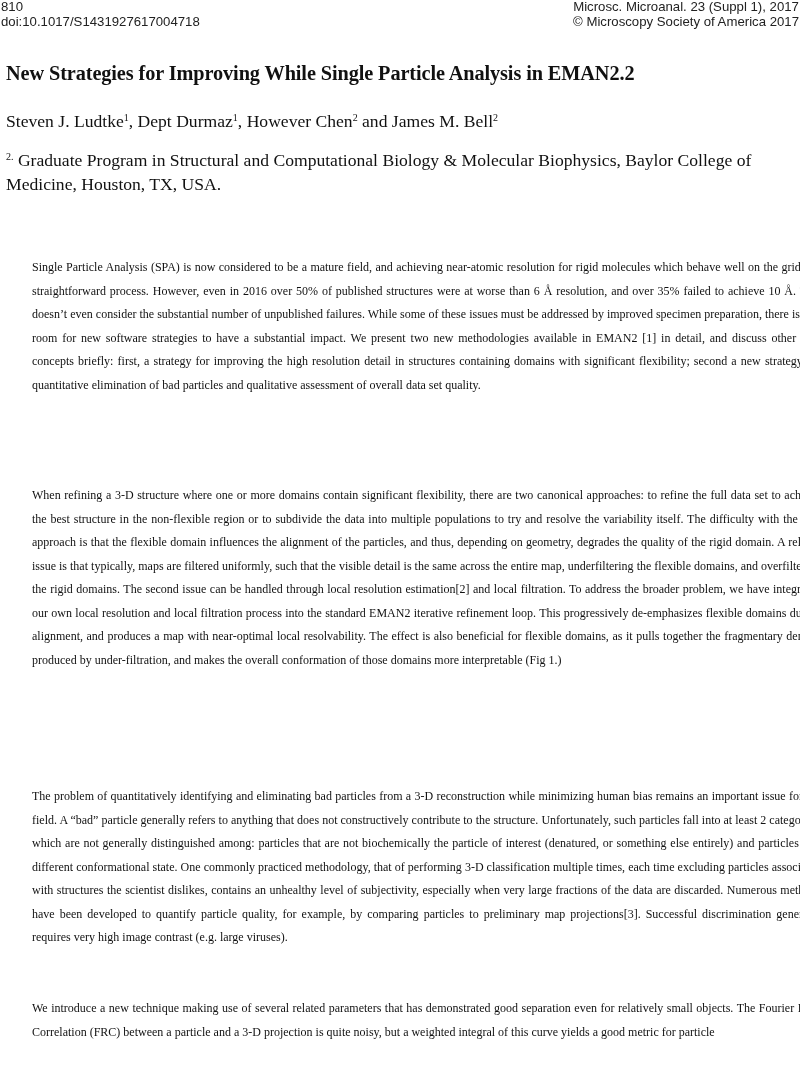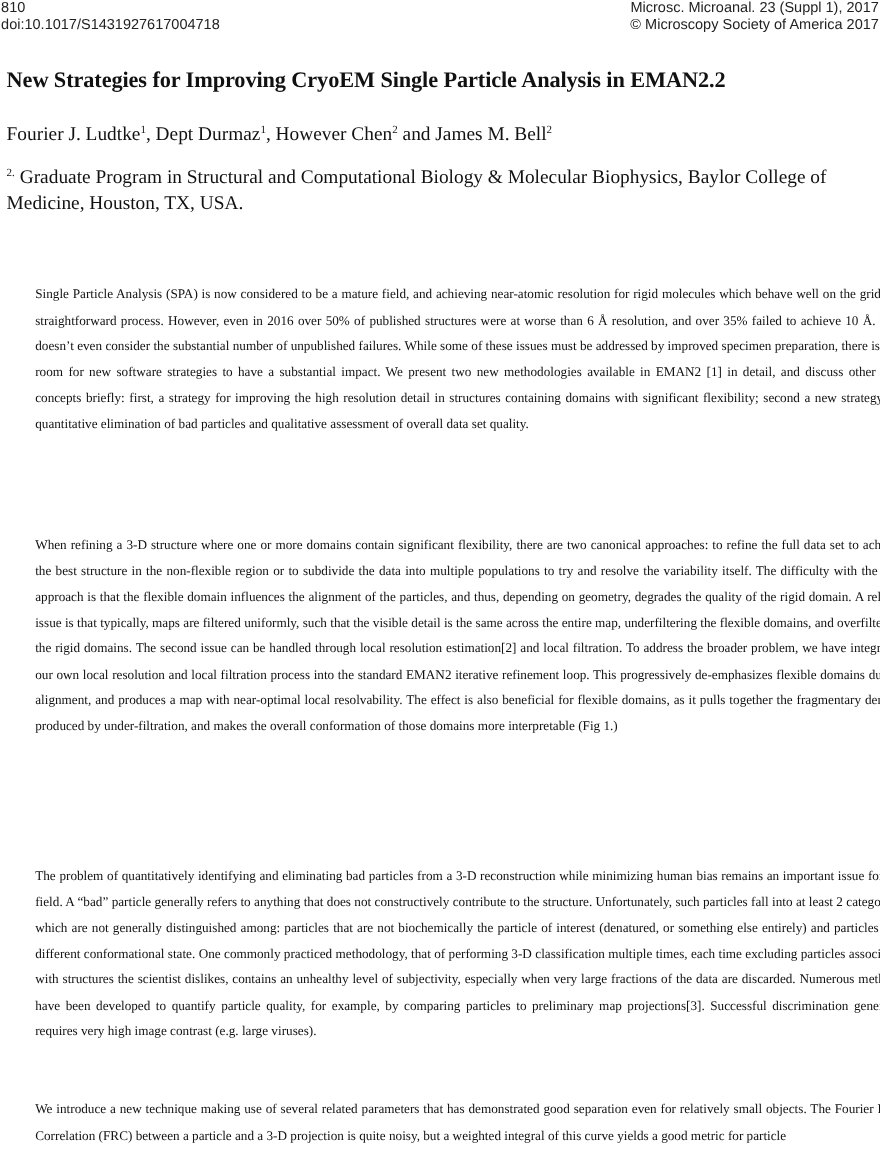--- a/index.html
+++ b/index.html
@@ -111,24 +111,24 @@
     <div class="rh-left">
       <span class="rh-line">810</span>
       <span class="rh-line">doi:10.1017/S1431927617004718</span>
     </div>
     <div class="rh-right">
       <span class="rh-line">Microsc. Microanal. 23 (Suppl 1), 2017</span>
       <span class="rh-line">© Microscopy Society of America 2017</span>
     </div>
   </div>
 
-  <h1 class="title" style="margin:0;">New Strategies for Improving CryoEM Single Particle Analysis in EMAN2.2</h1>
+  <h1 class="title" style="margin:0;">New Strategies for Improving While Single Particle Analysis in EMAN2.2</h1>
 
   <div class="authors">
-    <span>Fourier J. Ludtke</span><sup>1</sup><span>, </span><span>Dept Durmaz</span><sup>1</sup><span>, </span><span>However Chen</span><sup>2</sup><span> and </span><span>James M. Bell</span><sup>2</sup>
+    <span>Steven J. Ludtke</span><sup>1</sup><span>, </span><span>Dept Durmaz</span><sup>1</sup><span>, </span><span>However Chen</span><sup>2</sup><span> and </span><span>James M. Bell</span><sup>2</sup>
   </div>
 
   <div class="affiliations">
     <span class="affil"><span class="affil-num">2.</span><span> Graduate Program in Structural and Computational Biology &amp; Molecular Biophysics, Baylor College of Medicine, Houston, TX, USA.</span></span>
   </div>
 
   <p class="body-text para1">Single Particle Analysis (SPA) is now considered to be a mature field, and achieving near-atomic resolution for rigid molecules which behave well on the grid is a straightforward process. However, even in 2016 over 50% of published structures were at worse than 6 Å resolution, and over 35% failed to achieve 10 Å. This doesn’t even consider the substantial number of unpublished failures. While some of these issues must be addressed by improved specimen preparation, there is still room for new software strategies to have a substantial impact. We present two new methodologies available in EMAN2 [1] in detail, and discuss other new concepts briefly: first, a strategy for improving the high resolution detail in structures containing domains with significant flexibility; second a new strategy for quantitative elimination of bad particles and qualitative assessment of overall data set quality.</p>
   <p class="body-text para2">When refining a 3-D structure where one or more domains contain significant flexibility, there are two canonical approaches: to refine the full data set to achieve the best structure in the non-flexible region or to subdivide the data into multiple populations to try and resolve the variability itself. The difficulty with the first approach is that the flexible domain influences the alignment of the particles, and thus, depending on geometry, degrades the quality of the rigid domain. A related issue is that typically, maps are filtered uniformly, such that the visible detail is the same across the entire map, underfiltering the flexible domains, and overfiltering the rigid domains. The second issue can be handled through local resolution estimation[2] and local filtration. To address the broader problem, we have integrated our own local resolution and local filtration process into the standard EMAN2 iterative refinement loop. This progressively de-emphasizes flexible domains during alignment, and produces a map with near-optimal local resolvability. The effect is also beneficial for flexible domains, as it pulls together the fragmentary density produced by under-filtration, and makes the overall conformation of those domains more interpretable (Fig 1.)</p>
   <p class="body-text para3">The problem of quantitatively identifying and eliminating bad particles from a 3-D reconstruction while minimizing human bias remains an important issue for the field. A “bad” particle generally refers to anything that does not constructively contribute to the structure. Unfortunately, such particles fall into at least 2 categories, which are not generally distinguished among: particles that are not biochemically the particle of interest (denatured, or something else entirely) and particles in a different conformational state. One commonly practiced methodology, that of performing 3-D classification multiple times, each time excluding particles associated with structures the scientist dislikes, contains an unhealthy level of subjectivity, especially when very large fractions of the data are discarded. Numerous methods have been developed to quantify particle quality, for example, by comparing particles to preliminary map projections[3]. Successful discrimination generally requires very high image contrast (e.g. large viruses).</p>
   <p class="body-text para4">We introduce a new technique making use of several related parameters that has demonstrated good separation even for relatively small objects. The Fourier Ring Correlation (FRC) between a particle and a 3-D projection is quite noisy, but a weighted integral of this curve yields a good metric for particle</p>

